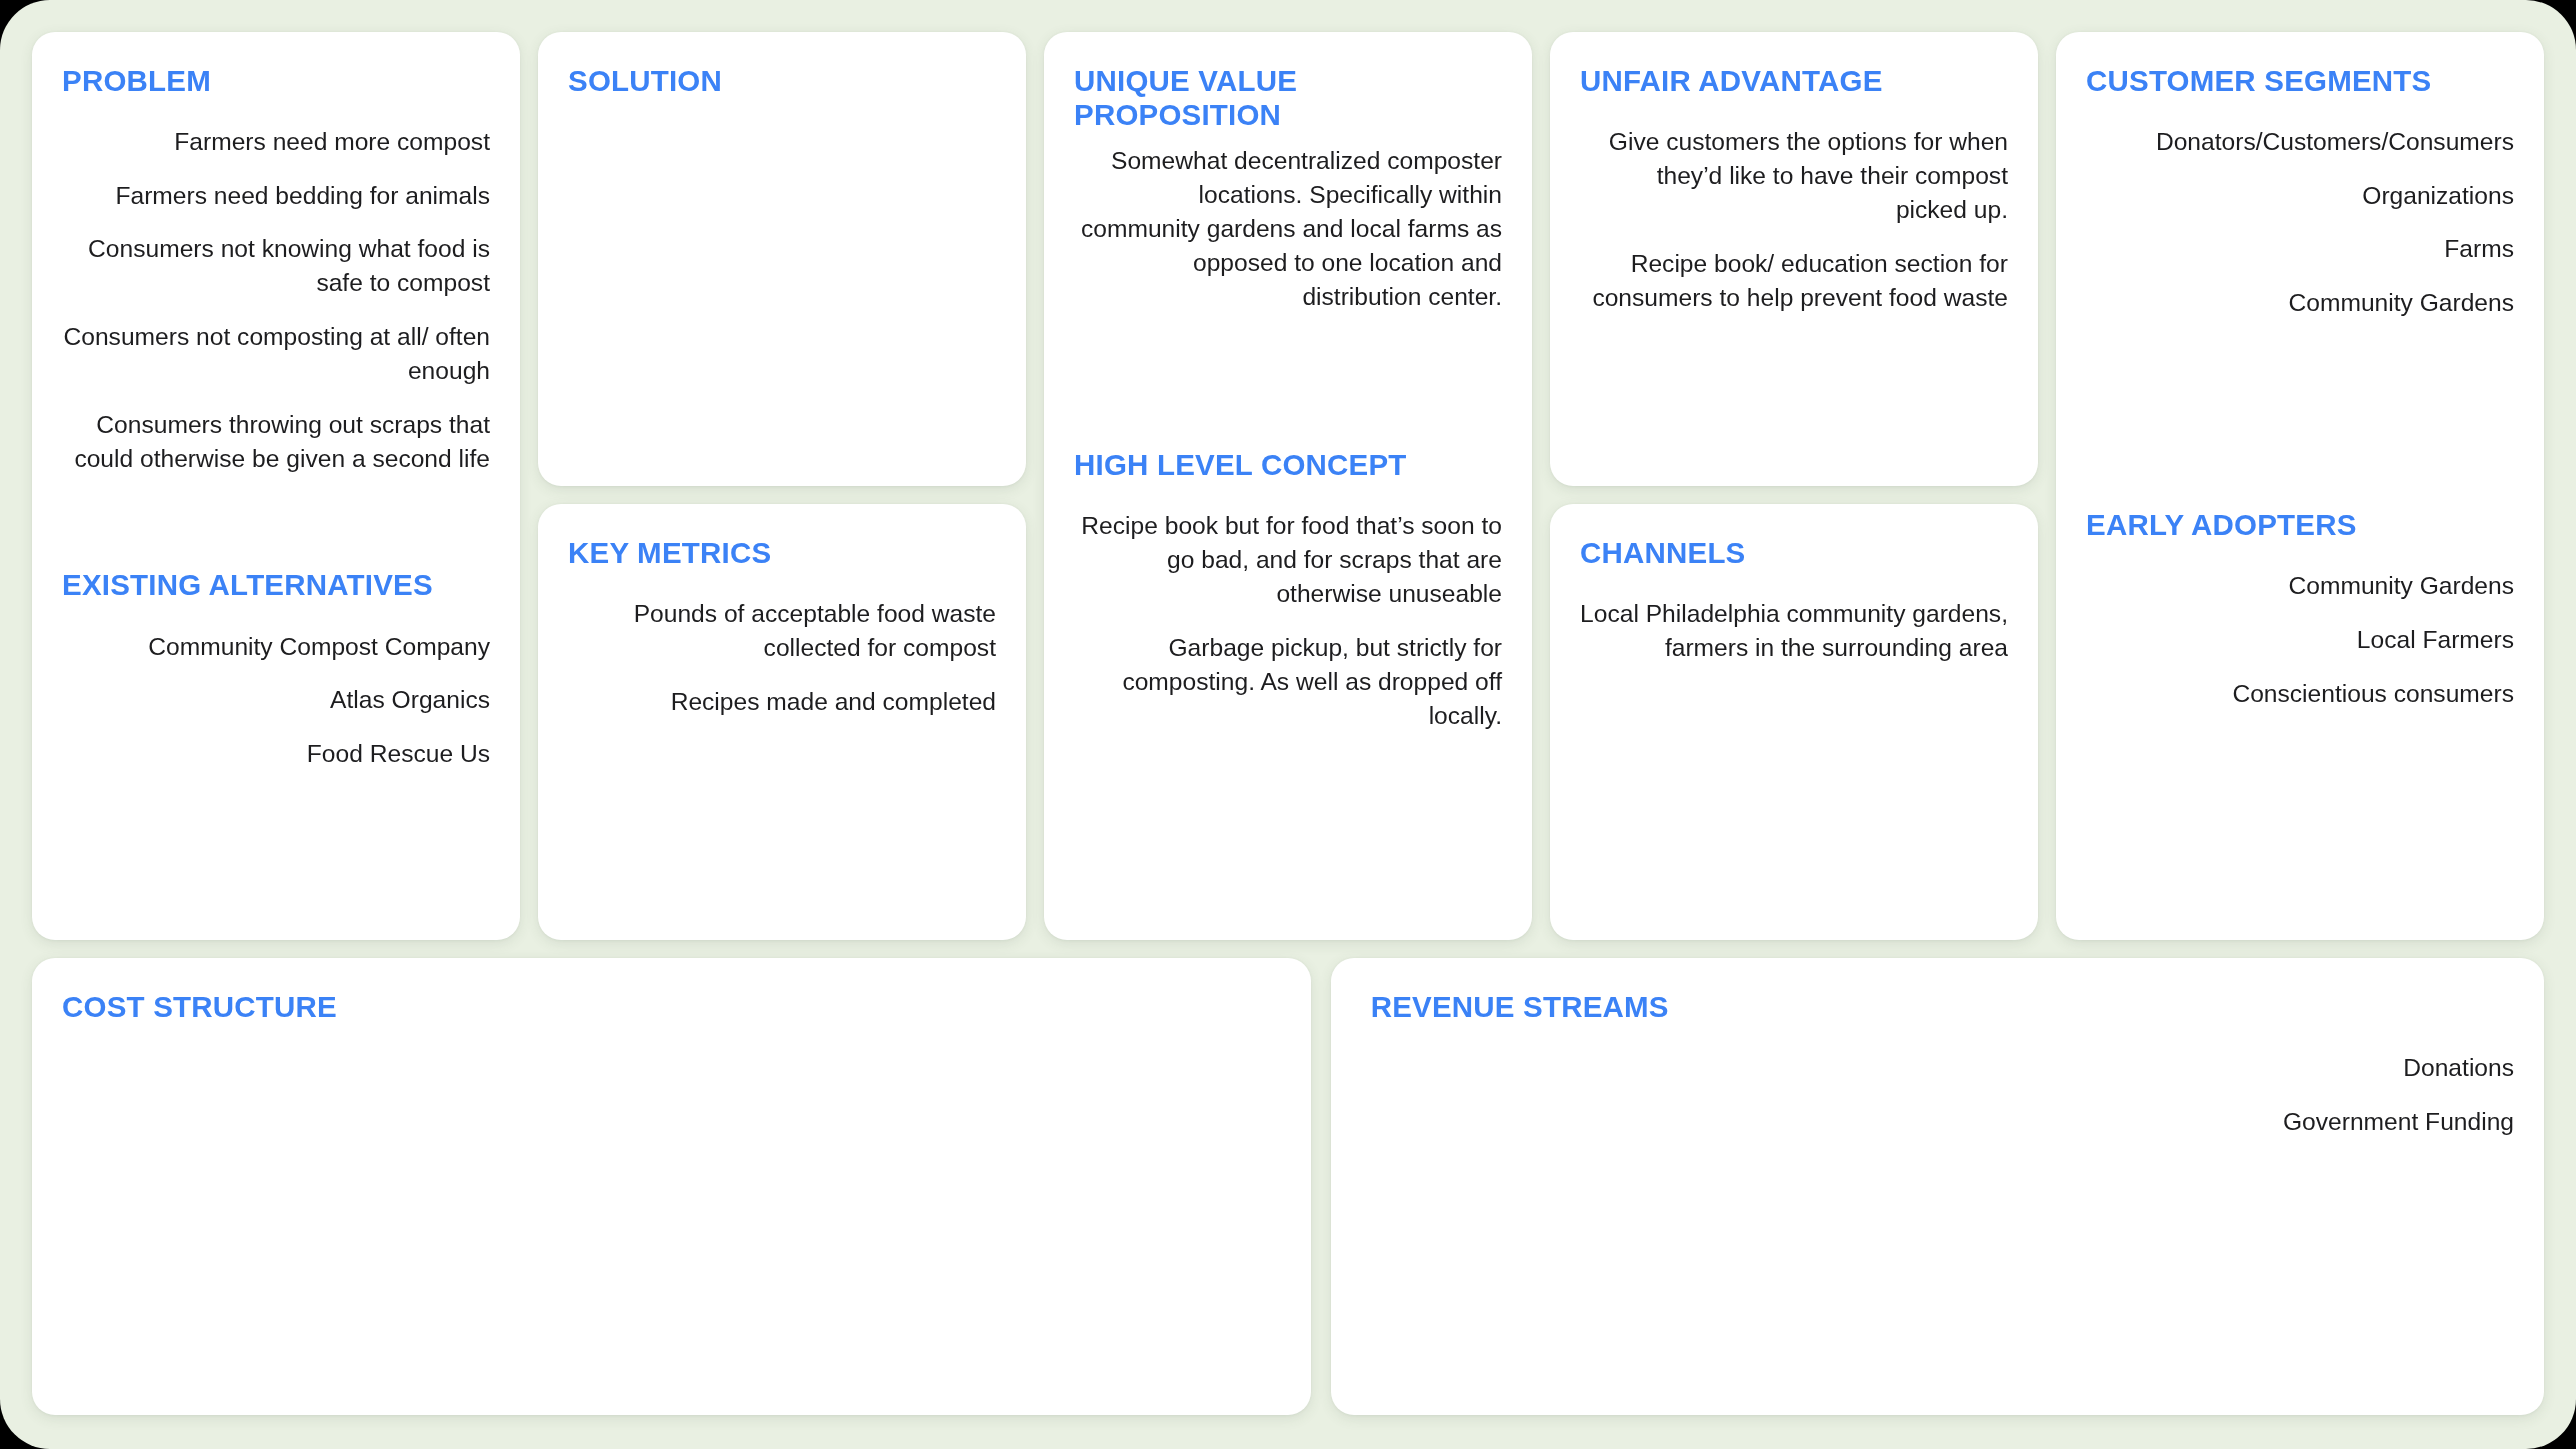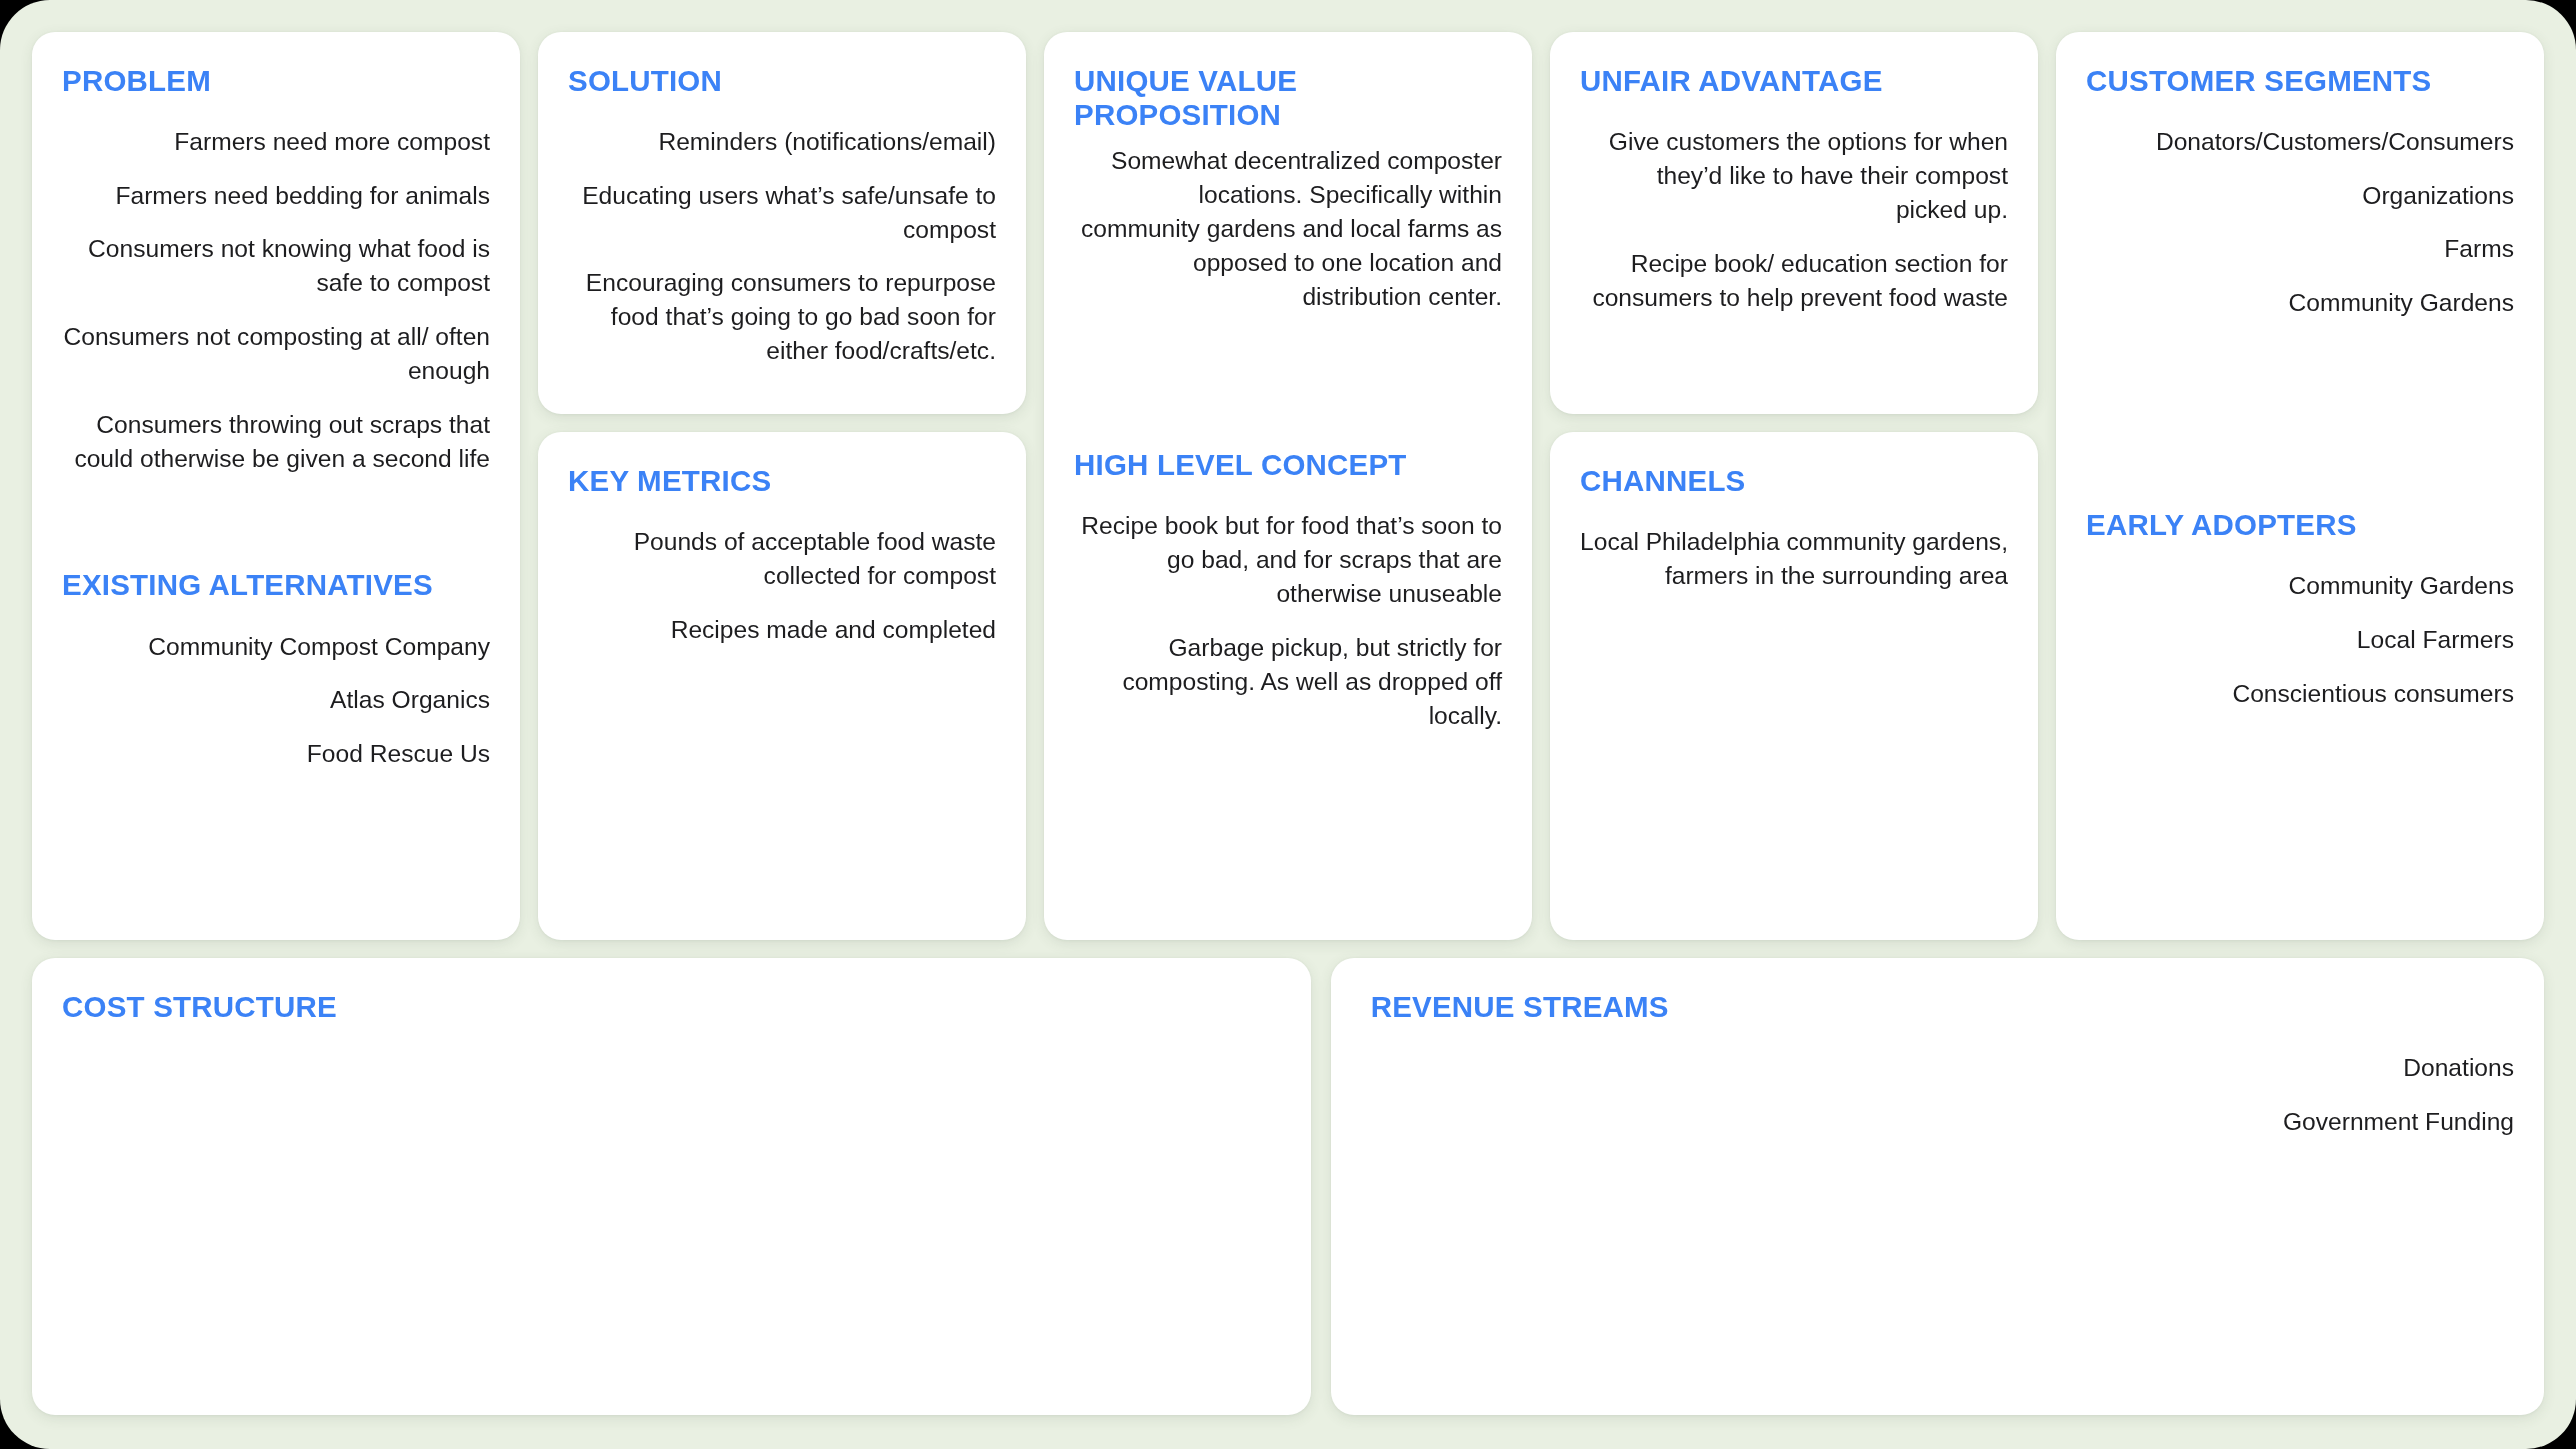--- a/index.html
+++ b/index.html
@@ -51,21 +51,21 @@
   
   .card {
     background: #ffffff;
     border-radius: 23px;
     box-shadow: 0 3.6px 12.5px rgba(60, 80, 60, 0.10),
                 0 0.9px 2.7px rgba(60, 80, 60, 0.06);
     padding: 32px 30px 27px 30px;
     box-sizing: border-box;
     overflow: hidden;
   }
-  .card.h-top { height: 382px; flex: none; }
+  .card.h-top { height: 454px; flex: none; }
   .card.h-bot { flex: 1 1 auto; }
   .card.full  { height: 100%; }
 
   
   .heading {
     color: #3b82f6;
     font-weight: 700;
     font-size: 29.5px;
     letter-spacing: 0.2px;
     line-height: 1.16;
@@ -126,25 +126,20 @@
             <p class="line">Community Compost Company</p>
             <p class="line">Atlas Organics</p>
             <p class="line">Food Rescue Us</p>
           </div>
         </div>
       </div>
 
       <div class="col">
         <div class="card h-top">
           <h2 class="heading">SOLUTION</h2>
-          <div class="lines">
-            <p class="line">Reminders (notifications/email)</p>
-            <p class="line">Educating users what’s safe/unsafe to compost</p>
-            <p class="line">Encouraging consumers to repurpose food that’s going to go bad soon for either food/crafts/etc.</p>
-          </div>
         </div>
         <div class="card h-bot">
           <h2 class="heading">KEY METRICS</h2>
           <div class="lines">
             <p class="line">Pounds of acceptable food waste collected for compost</p>
             <p class="line">Recipes made and completed</p>
           </div>
         </div>
       </div>
 

